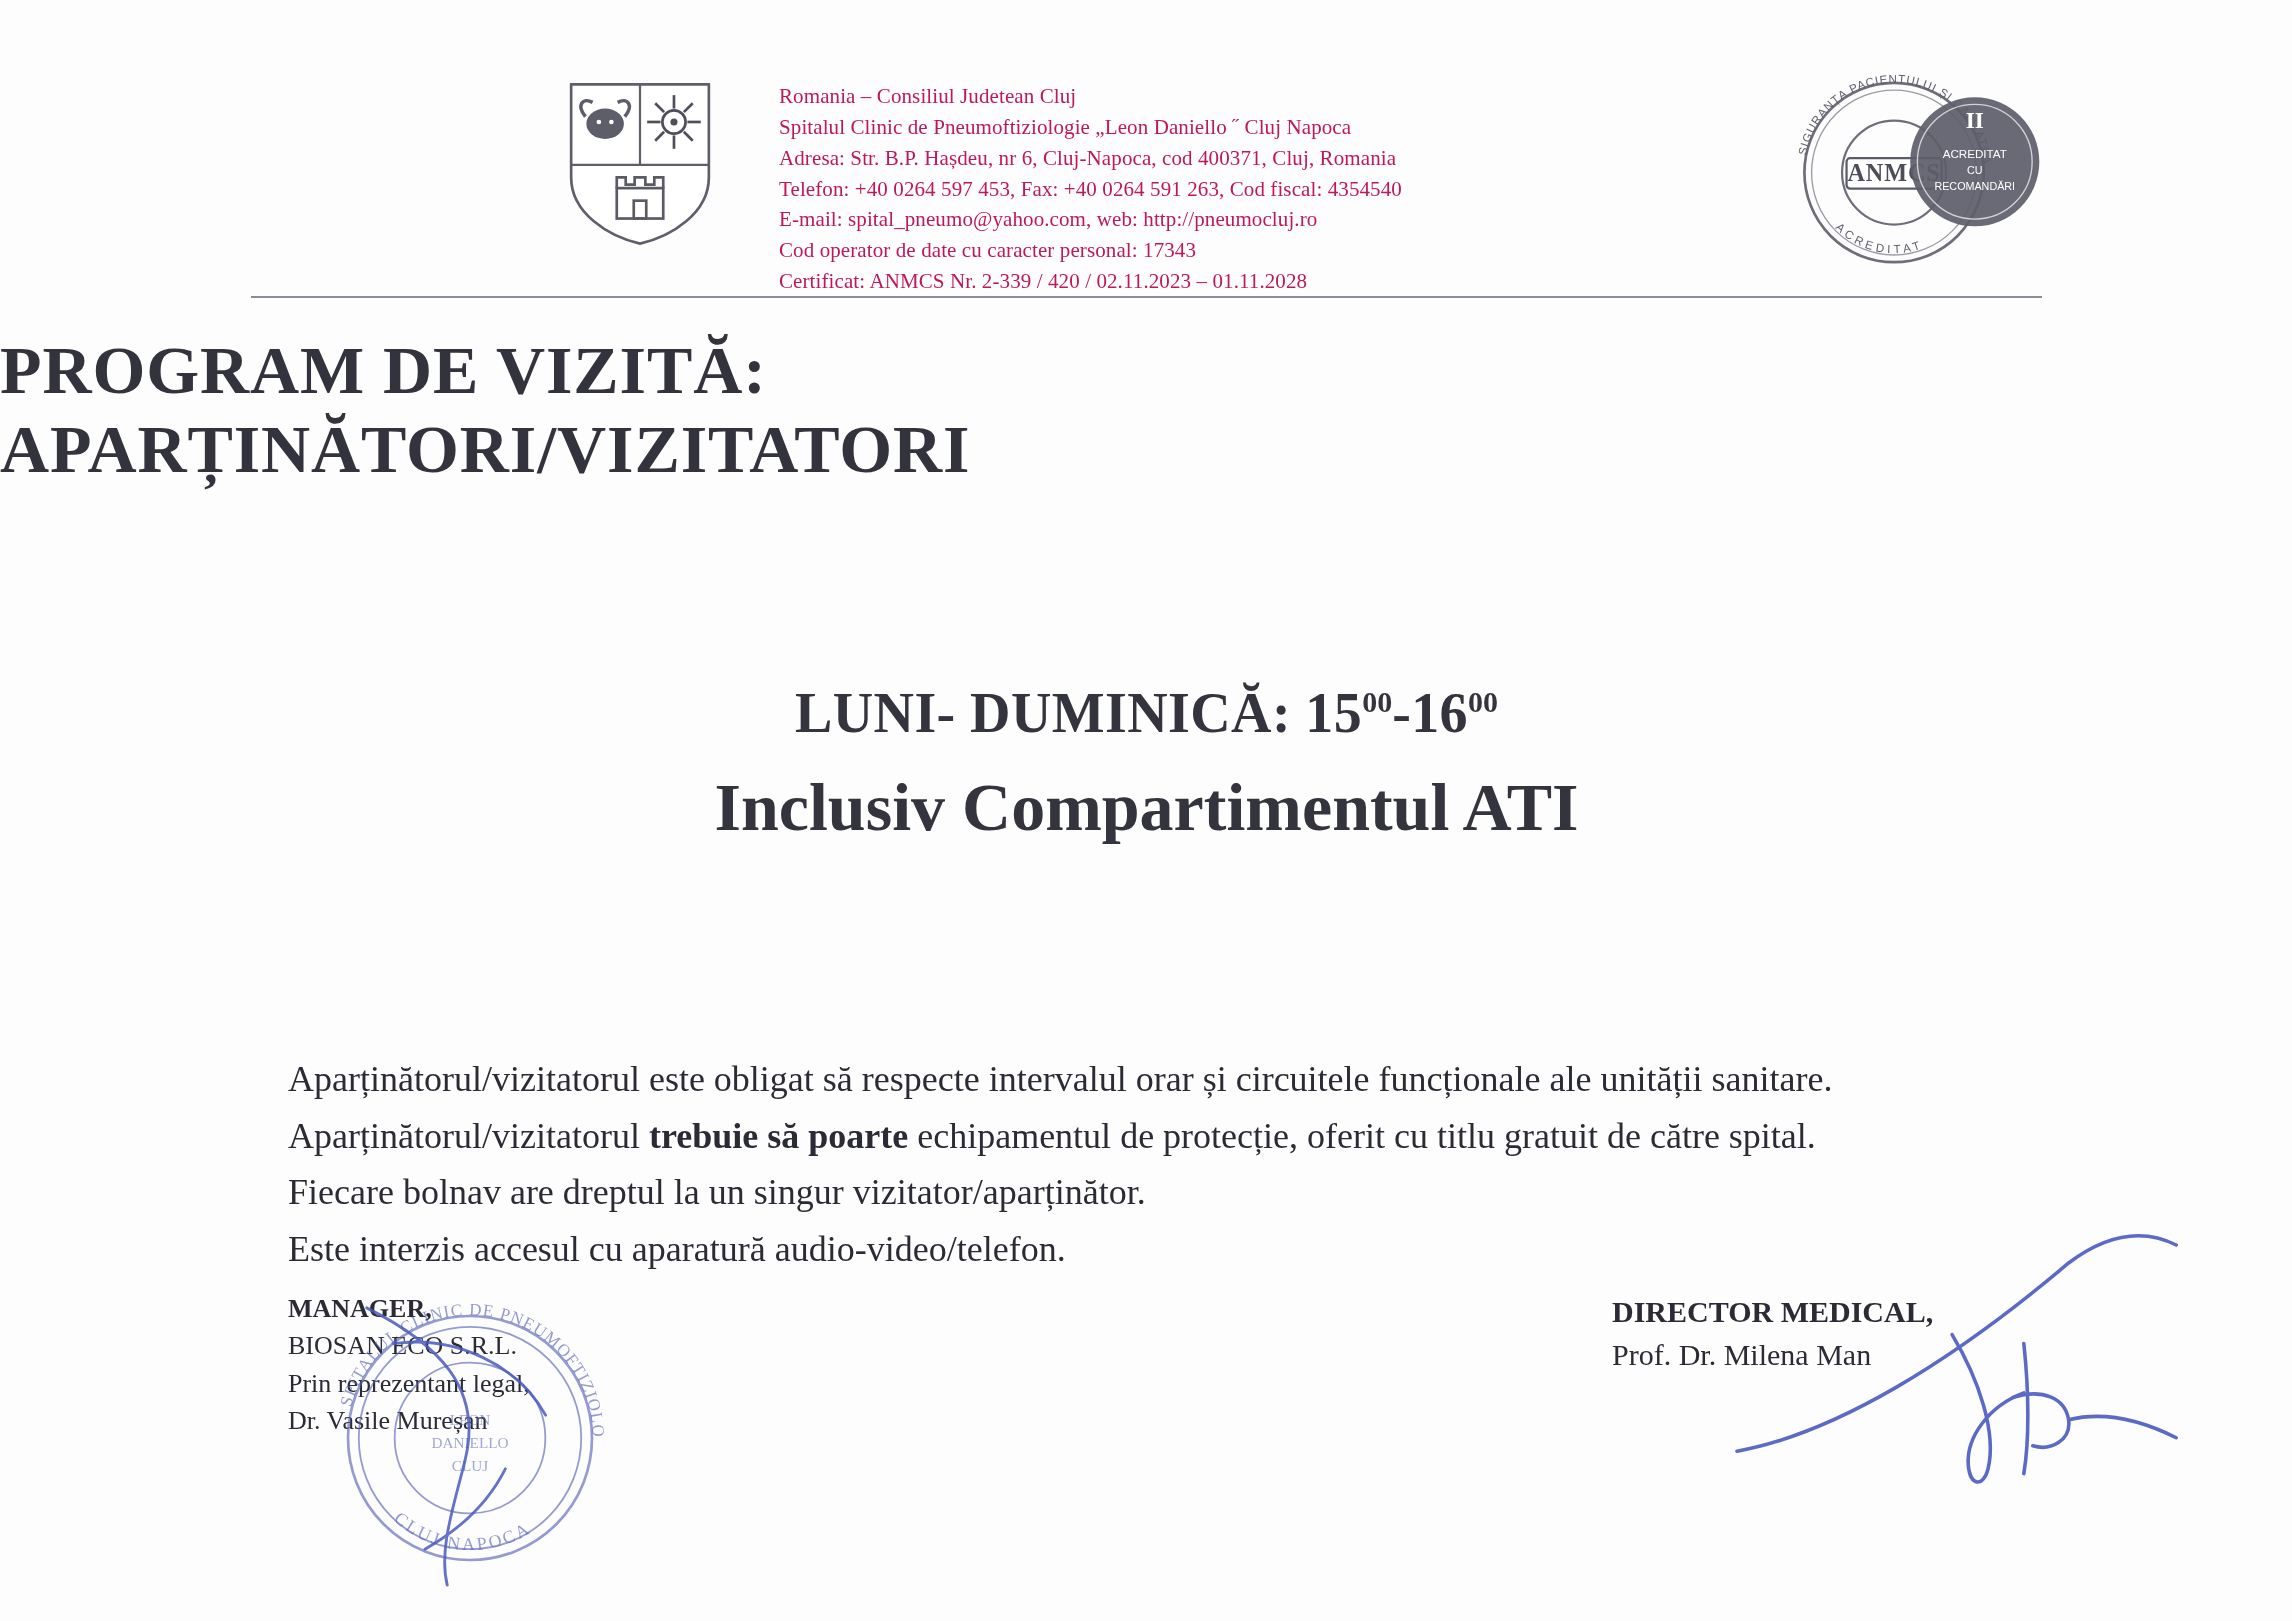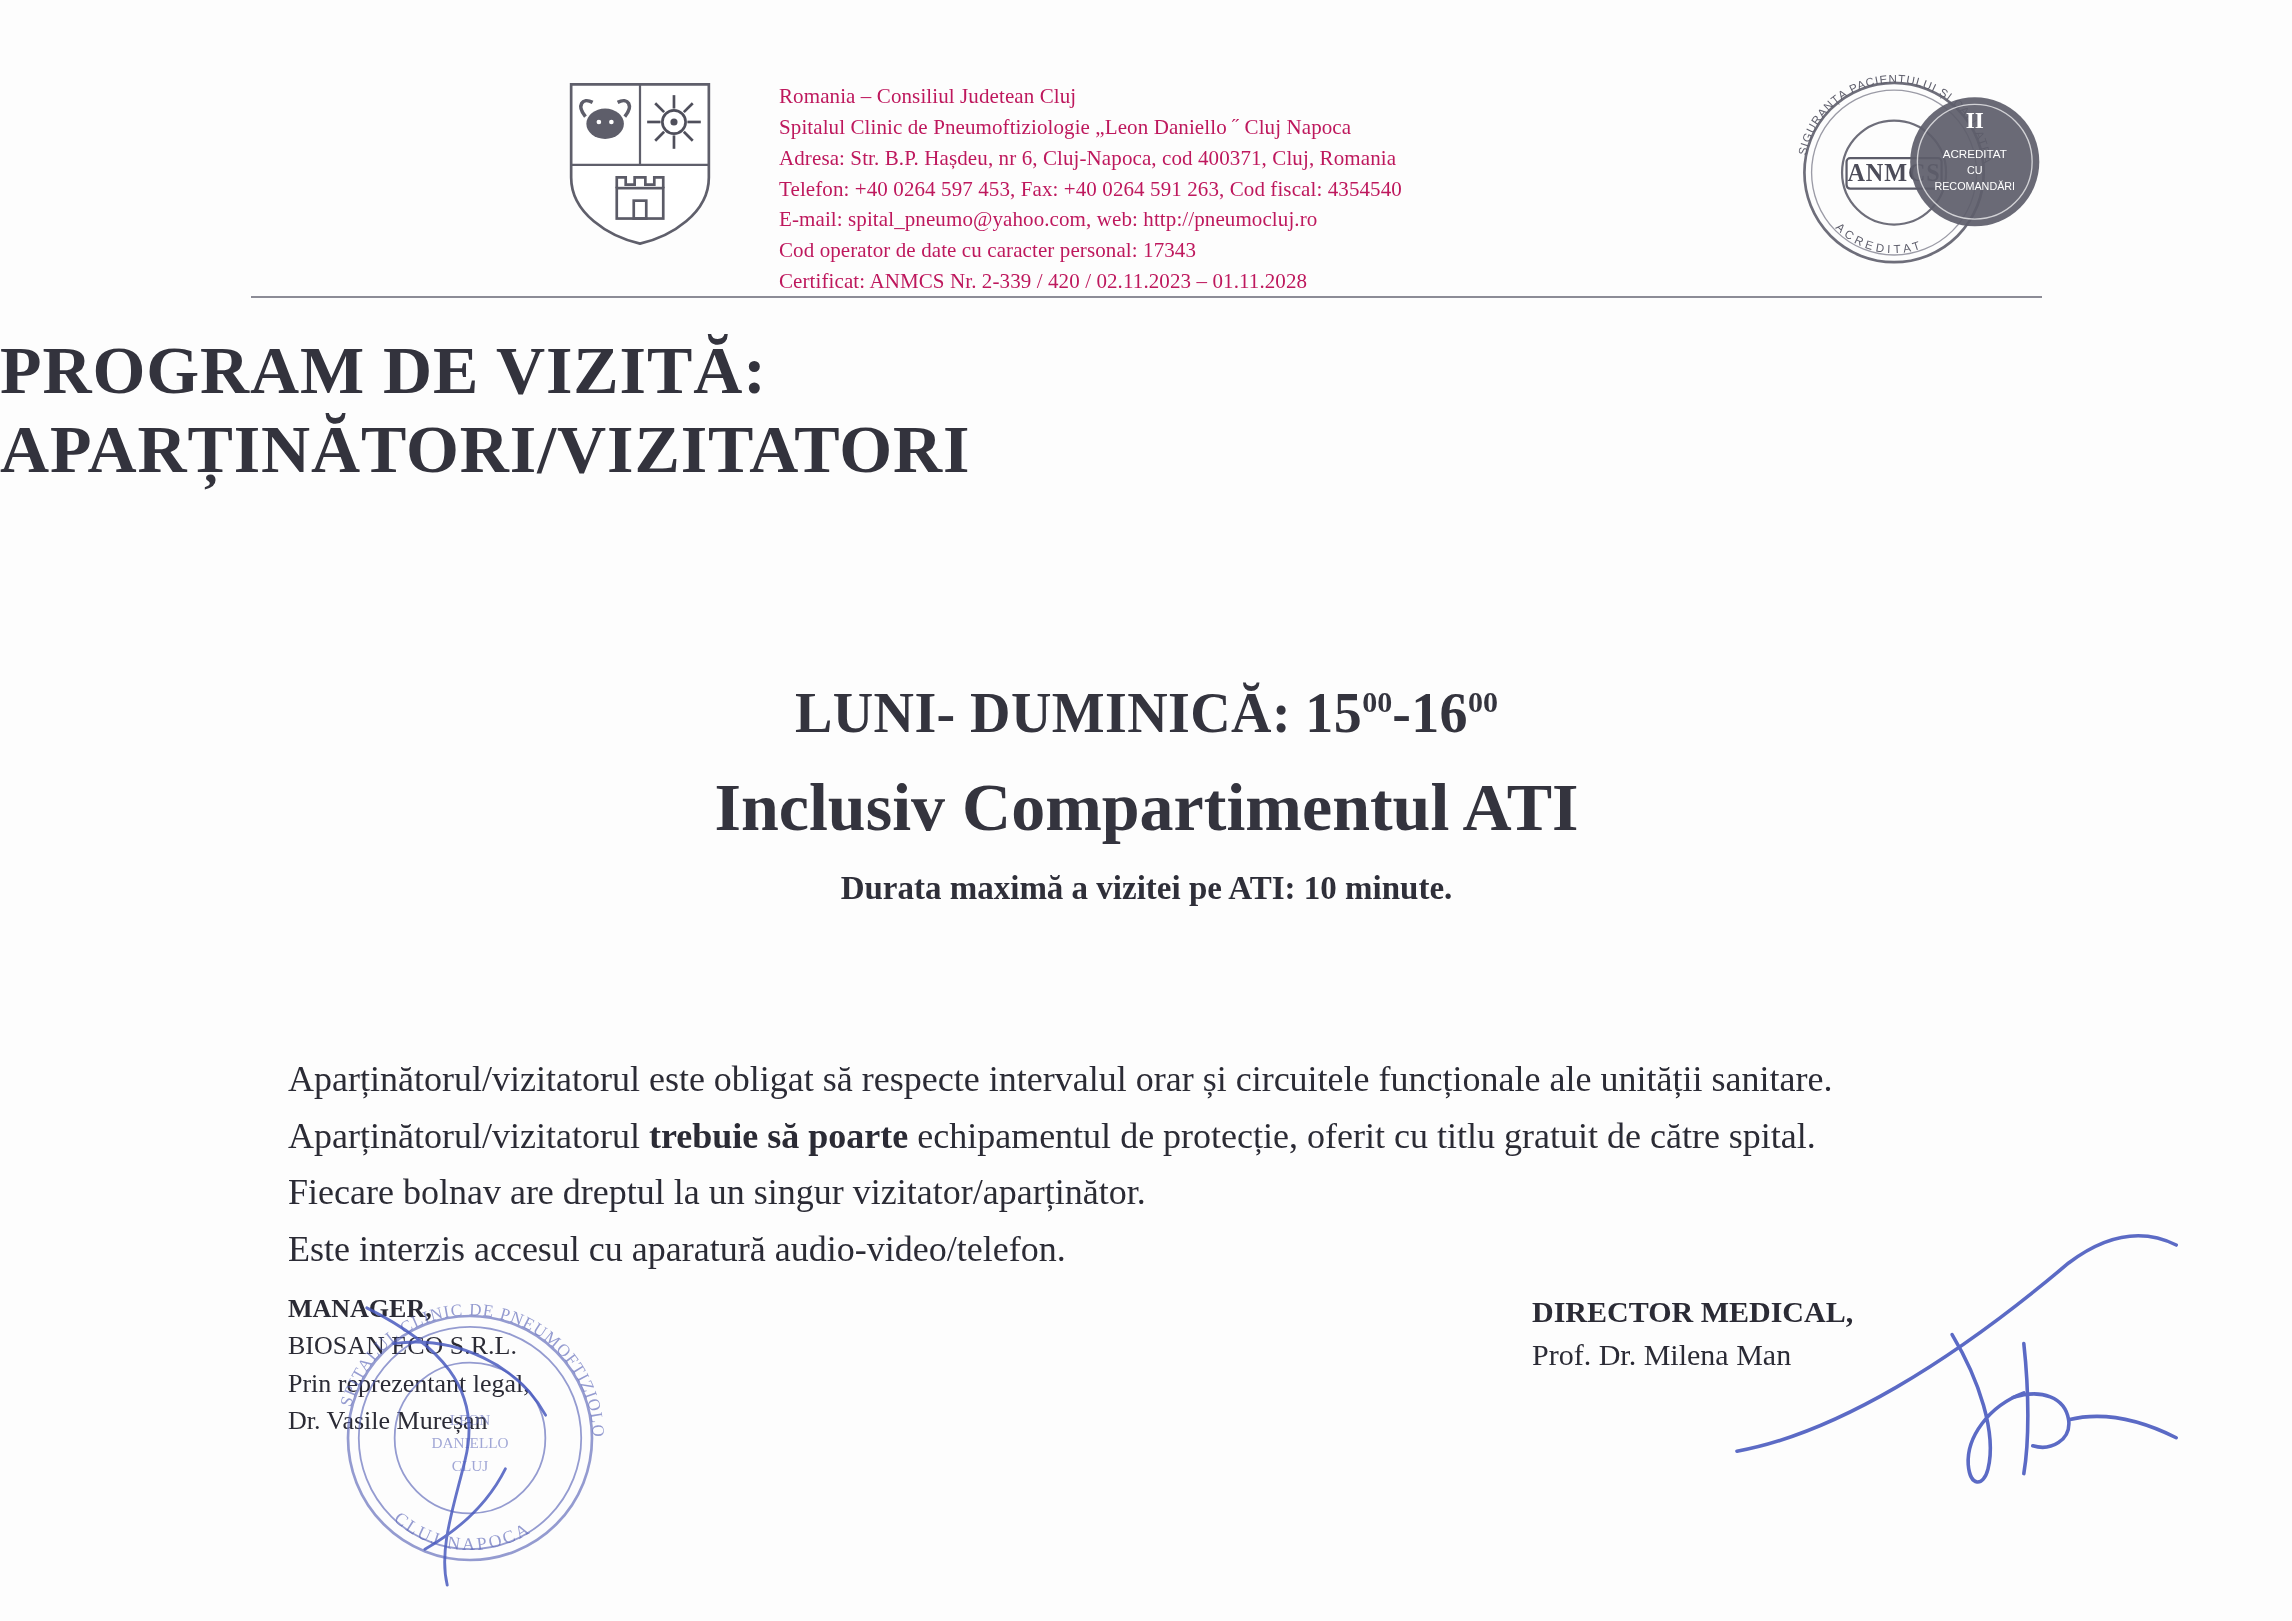--- a/index.html
+++ b/index.html
@@ -150,21 +150,21 @@
     top: 1290px;
     font-family: "Liberation Serif", serif;
     font-size: 26px;
     line-height: 1.44;
     color: #2b2b35;
   }
   .sig-left .strong { font-weight: bold; }
 
   .sig-right {
     position: absolute;
-    left: 1532px;
+    left: 1612px;
     top: 1290px;
     font-family: "Liberation Serif", serif;
     font-size: 30px;
     line-height: 1.44;
     color: #2b2b35;
   }
   .sig-right .strong { font-weight: bold; }
 
   
   .stamp {
@@ -280,21 +280,20 @@
   <div class="title-block">
     <div class="title-line">PROGRAM DE VIZITĂ:</div>
     <div class="title-line">APARȚINĂTORI/VIZITATORI</div>
   </div>
 
   <div class="schedule">
     <div class="sched-main">
       <span>LUNI- DUMINICĂ: 15</span><sup>00</sup><span>-16</span><sup>00</sup>
     </div>
     <div class="sched-sub">Inclusiv Compartimentul ATI</div>
-    <div class="sched-note">Durata maximă a vizitei pe ATI: 10 minute.</div>
   </div>
 
   <div class="body-text">
     <p>Aparținătorul/vizitatorul este obligat să respecte intervalul orar și circuitele funcționale ale unității sanitare.</p>
     <p><span>Aparținătorul/vizitatorul </span><b>trebuie să poarte</b><span> echipamentul de protecție, oferit cu titlu gratuit de către spital.</span></p>
     <p>Fiecare bolnav are dreptul la un singur vizitator/aparținător.</p>
     <p>Este interzis accesul cu aparatură audio-video/telefon.</p>
   </div>
 
   <div class="sig-left">

